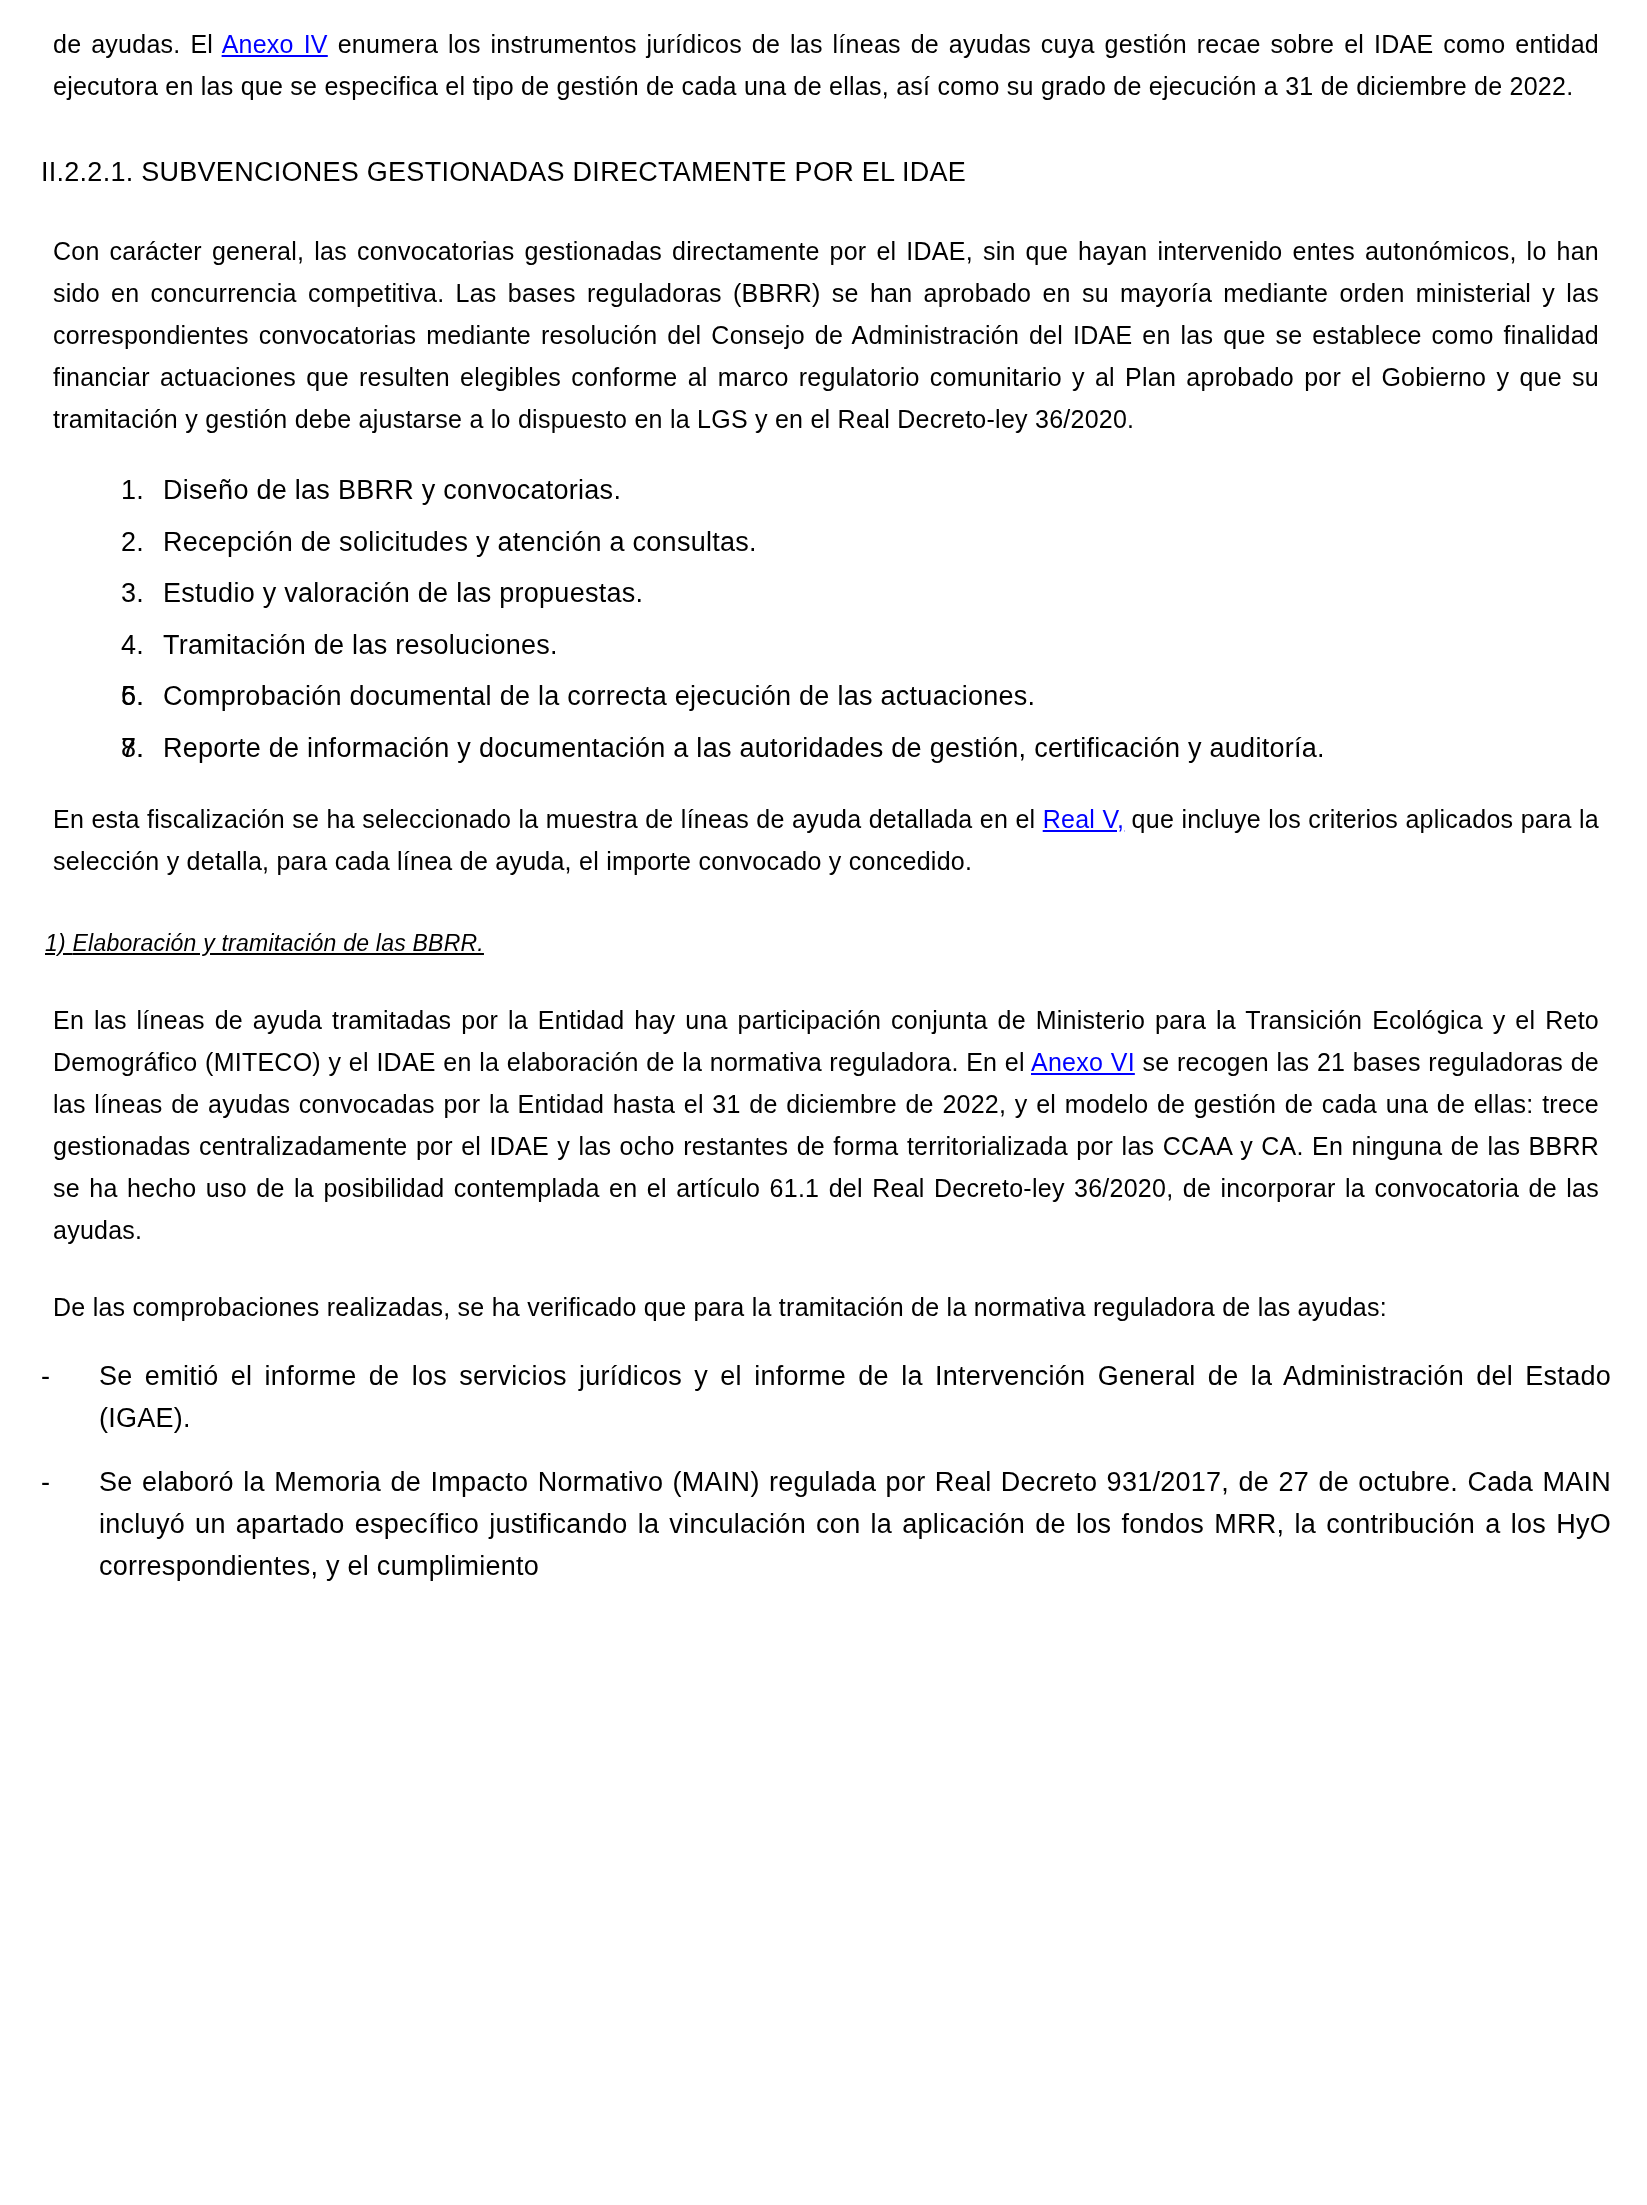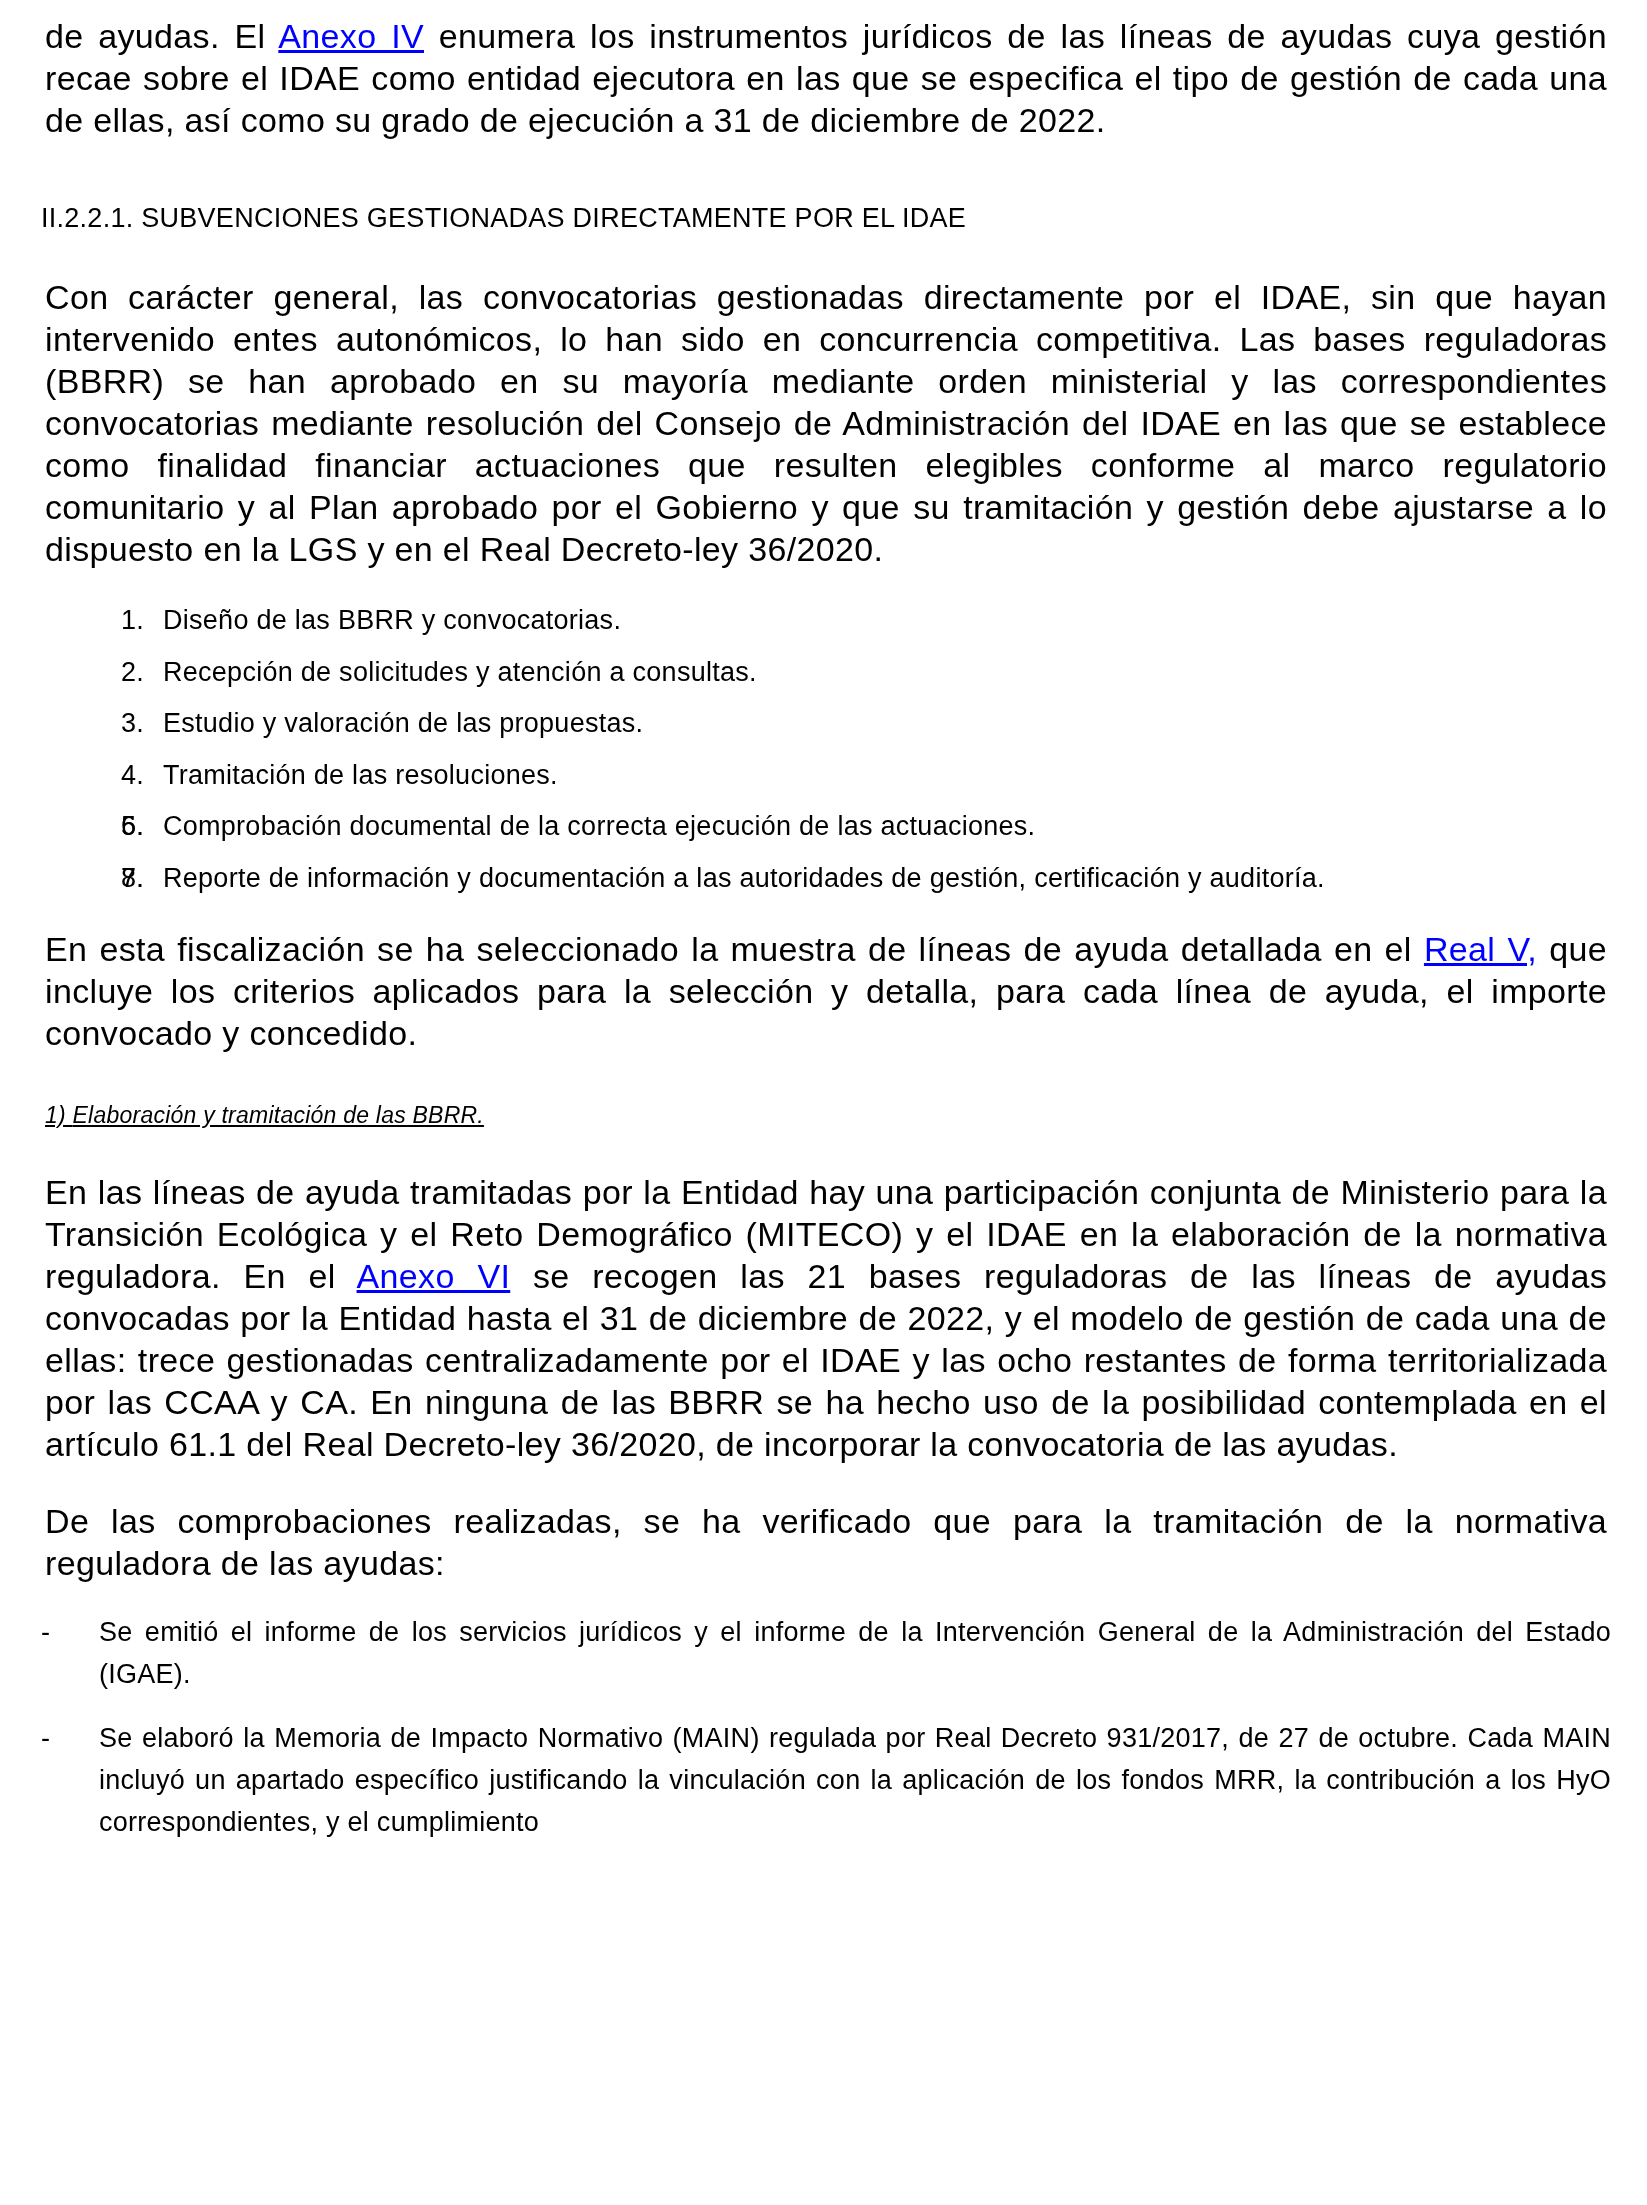--- a/index.html
+++ b/index.html
@@ -15,40 +15,40 @@
     overflow: hidden;
   }
   .page {
     position: relative;
     width: 1648px;
     height: 2205px;
     box-sizing: border-box;
     padding: 11px 37px 0 41px;
   }
   .para {
-    font-size: 34px;
+    font-size: 25px;
     line-height: 42px;
     text-align: justify;
     text-justify: inter-word;
-    margin: 4px;
+    margin: 12px;
     hyphens: none;
     letter-spacing: 0.01em;
   }
   .para + .para {
     margin-top: 24px;
   }
   .section-heading {
     font-size: 27px;
     line-height: 42px;
     margin: 0;
     font-weight: normal;
     text-align: left;
     letter-spacing: 0.01em;
   }
-  .gap-before-heading { margin-top: 56px; }
+  .gap-before-heading { margin-top: 44px; }
   .gap-after-heading  { margin-top: 37px; }
 
   .sub-heading {
     font-size: 23px;
     line-height: 42px;
     margin: 4px;
     font-weight: normal;
     font-style: italic;
     text-align: left;
     letter-spacing: 0.01em;

